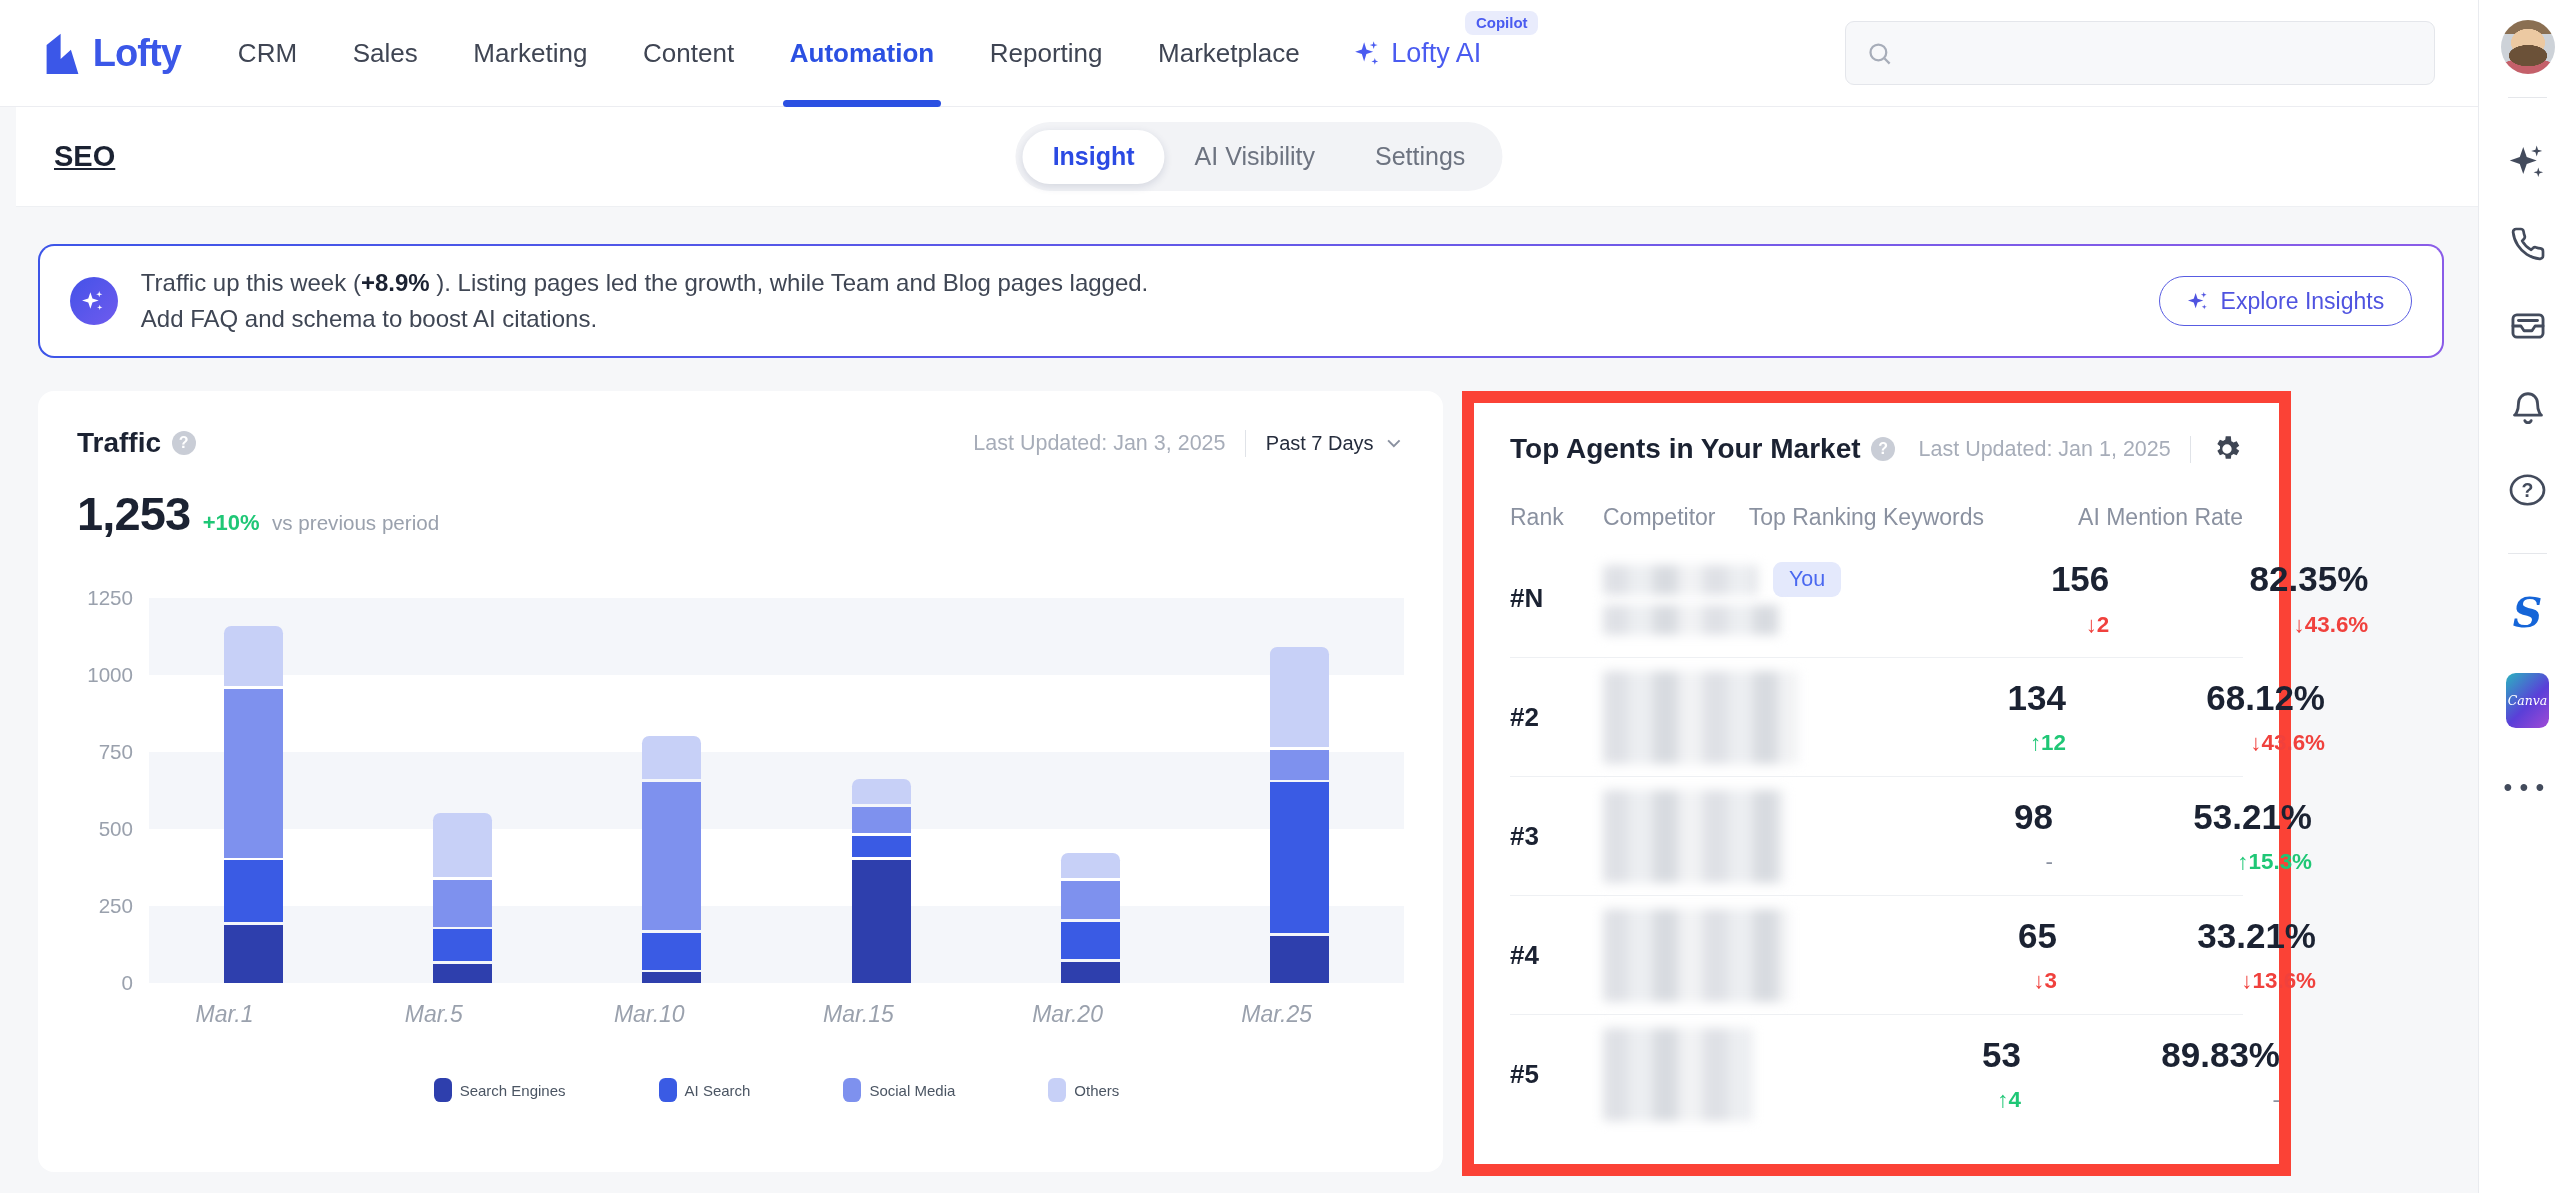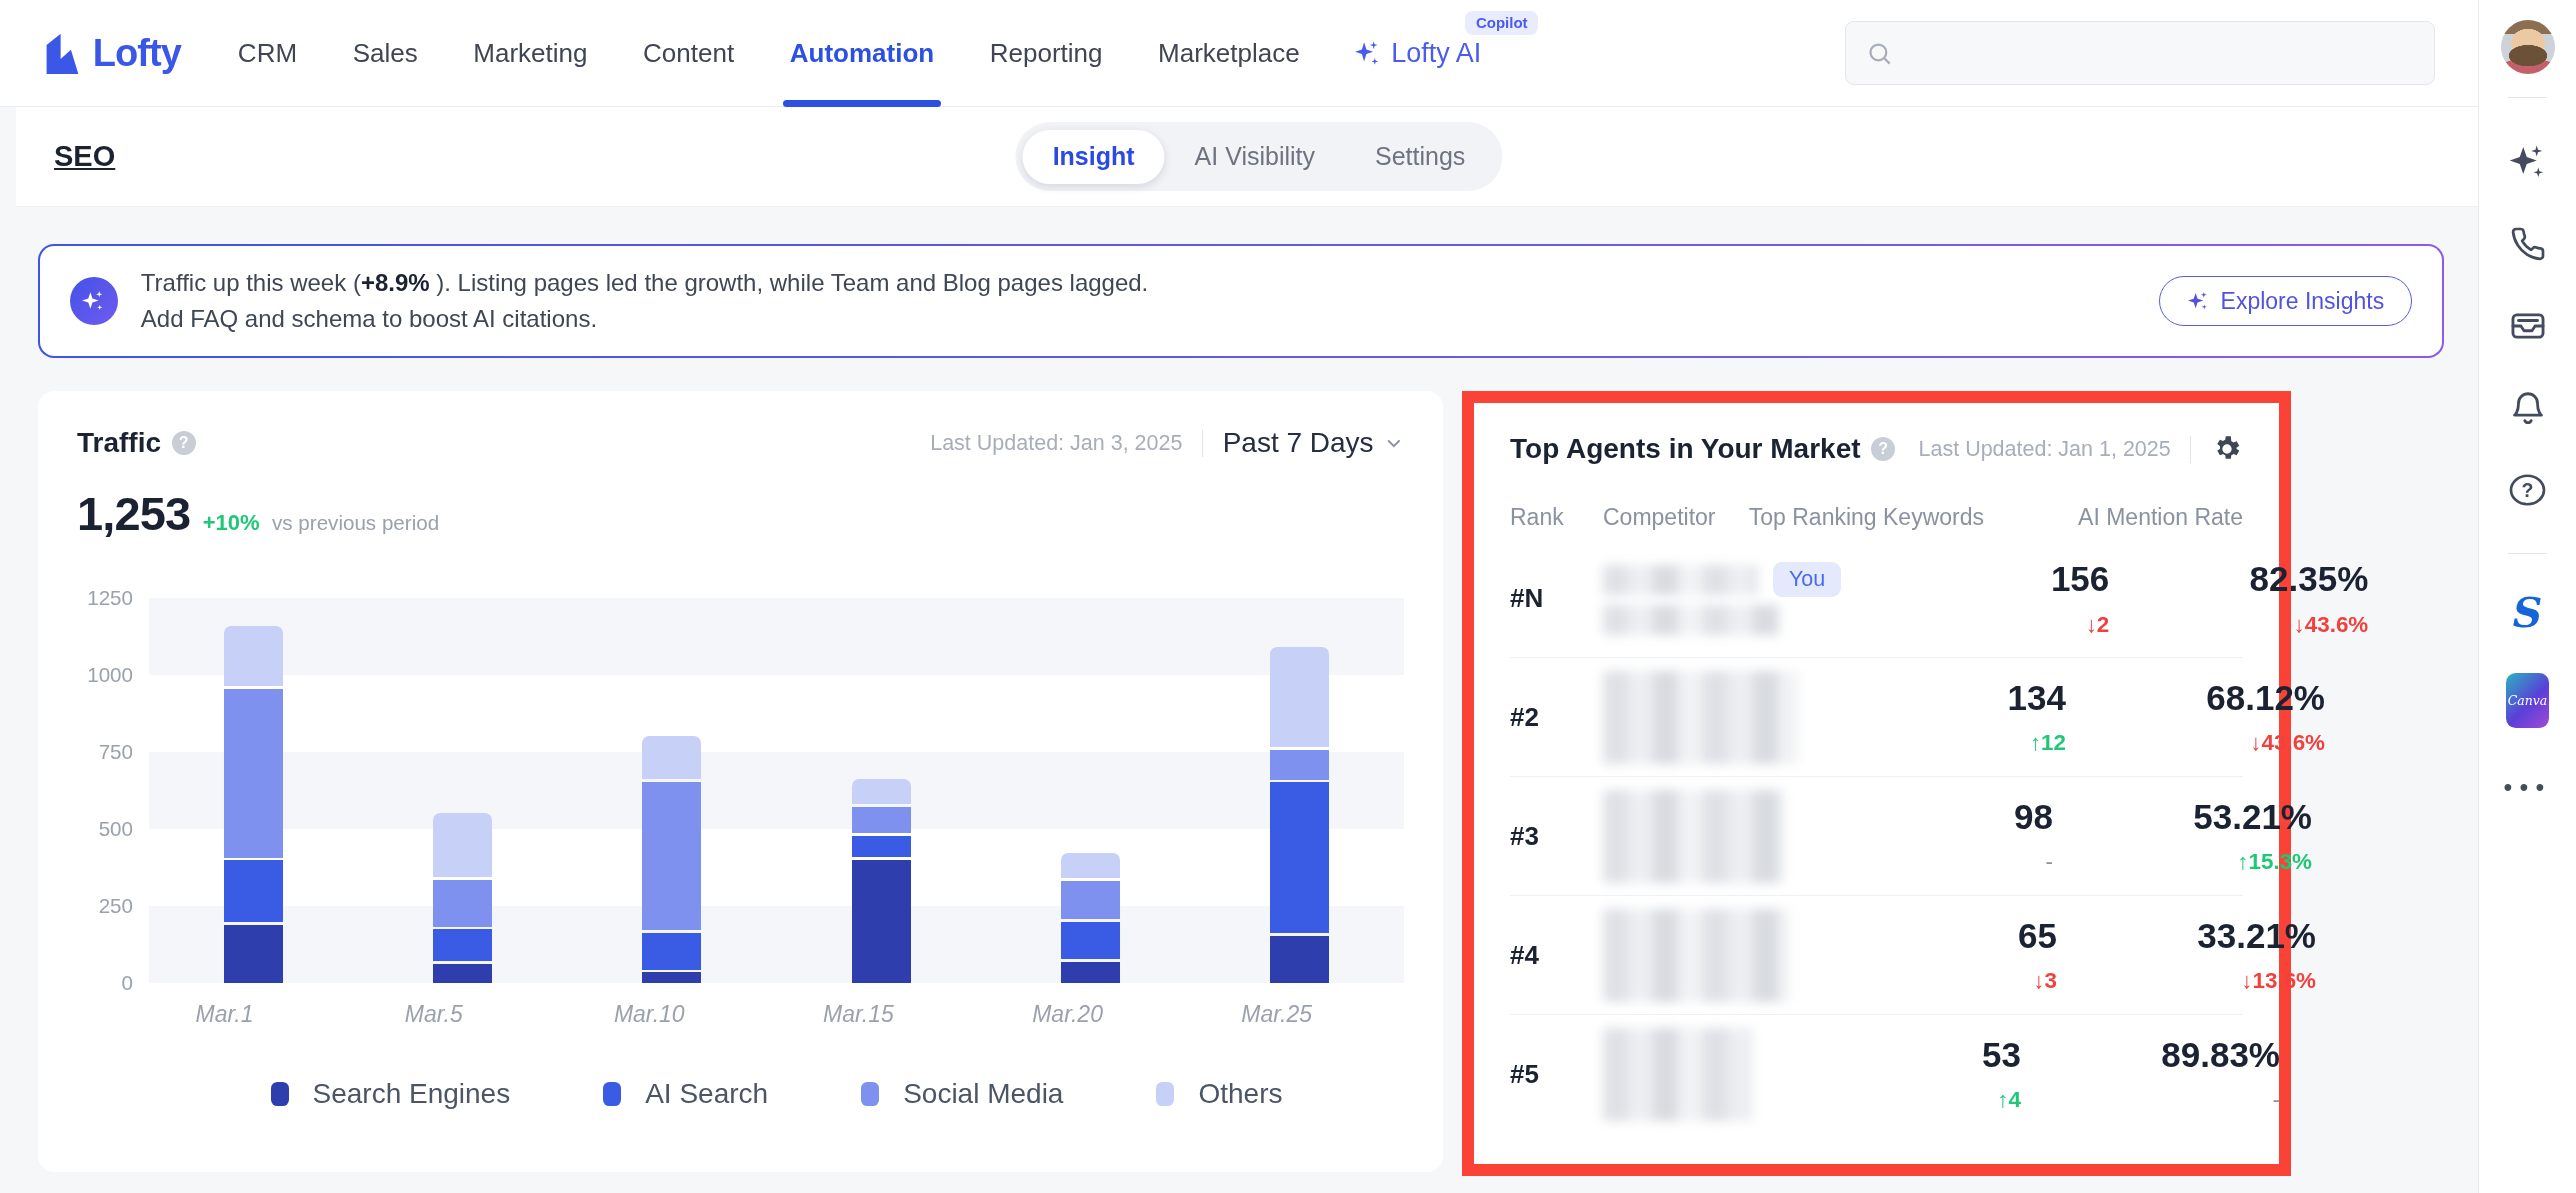--- a/index.html
+++ b/index.html
@@ -49,42 +49,42 @@
                  cursor:pointer; white-space:nowrap; }
 
   
   .card-head { display:flex; align-items:center; }
   .card-title { font-size:28px; font-weight:700; color:#1b2232; }
   .help-dot { width:24px; height:24px; border-radius:50%; background:#c9cdd6; color:#fff; font-size:16px;
               font-weight:700; display:flex; align-items:center; justify-content:center; margin-left:10.7px; }
   .head-right { margin-left:auto; display:flex; align-items:center; gap:19.7px; }
   .muted { color:#a7adb9; font-size:21.5px; }
   .vdiv { width:0.9px; height:27px; background:#e0e3e8; }
-  .range-select { color:#262d3d; font-size:28px; display:flex; gap:10.7px; align-items:center; cursor:pointer; }
+  .range-select { color:#262d3d; font-size:20px; display:flex; gap:10.7px; align-items:center; cursor:pointer; }
 
   
   .traffic-card { position:absolute; top:391px; left:38px; width:1405px; height:781px; background:#fff;
                   border-radius:16px; padding:36px 39px; }
   .big-number-row { margin-top:27px; display:flex; align-items:baseline; gap:12.5px; }
   .big-number { font-size:47px; font-weight:800; color:#1b2232; letter-spacing:-0.9px; }
   .delta-green { color:#1fc776; font-size:22px; font-weight:700; }
   .delta-note { color:#9aa1ad; font-size:20.6px; }
   .chart { margin-top:57px; display:flex; }
   .yaxis { width:72px; position:relative; height:385px; flex:0 0 72px; }
   .ytick { position:absolute; right:16px; transform:translateY(-50%); font-size:20.6px; color:#9aa1ad; }
   .plot { flex:1; height:385px; position:relative;
           background:repeating-linear-gradient(180deg,#f4f6fa 0px,#f4f6fa 77px,#ffffff 77px,#ffffff 154px); }
   .bars { position:absolute; inset:0; display:flex; justify-content:space-around; align-items:flex-end; }
   .bar-group { width:59px; display:flex; flex-direction:column; justify-content:flex-end; gap:2.7px; height:385px; cursor:pointer; }
   .seg { width:100%; }
   .seg:first-child { border-radius:7.2px 7.2px 0 0; }
   .xaxis { display:flex; justify-content:space-around; margin-left:72px; margin-top:18px; }
   .xlabel { width:116px; text-align:left; font-size:23px; color:#9aa1ad;font-style:italic; }
   .legend { display:flex; justify-content:center; gap:93px; margin-top:50px; margin-left:72px; }
-  .legend-item { display:flex; align-items:center; gap:24px; font-size:28px; color:#4b5563; cursor:pointer; }
+  .legend-item { display:flex; align-items:center; gap:8px; font-size:15px; color:#4b5563; cursor:pointer; }
   .legend-swatch { width:18px; height:24px; border-radius:6.3px; }
 
   
   .agents-frame { position:absolute; top:391px; left:1462px; width:829px; height:785px;
                   border:12.5px solid #fb4236; background:#fff; }
   .agents-inner { width:100%; height:100%; padding:30px 36px; background:#fff; }
   .gear-btn { cursor:pointer; color:#3f4654; display:flex; }
   .ta-header { display:grid; grid-template-columns:93px 1fr 268px 259px; font-size:23px; color:#8a91a0;
                margin-top:39px; padding-bottom:9px; }
   .ta-header .num-col { text-align:right; }

